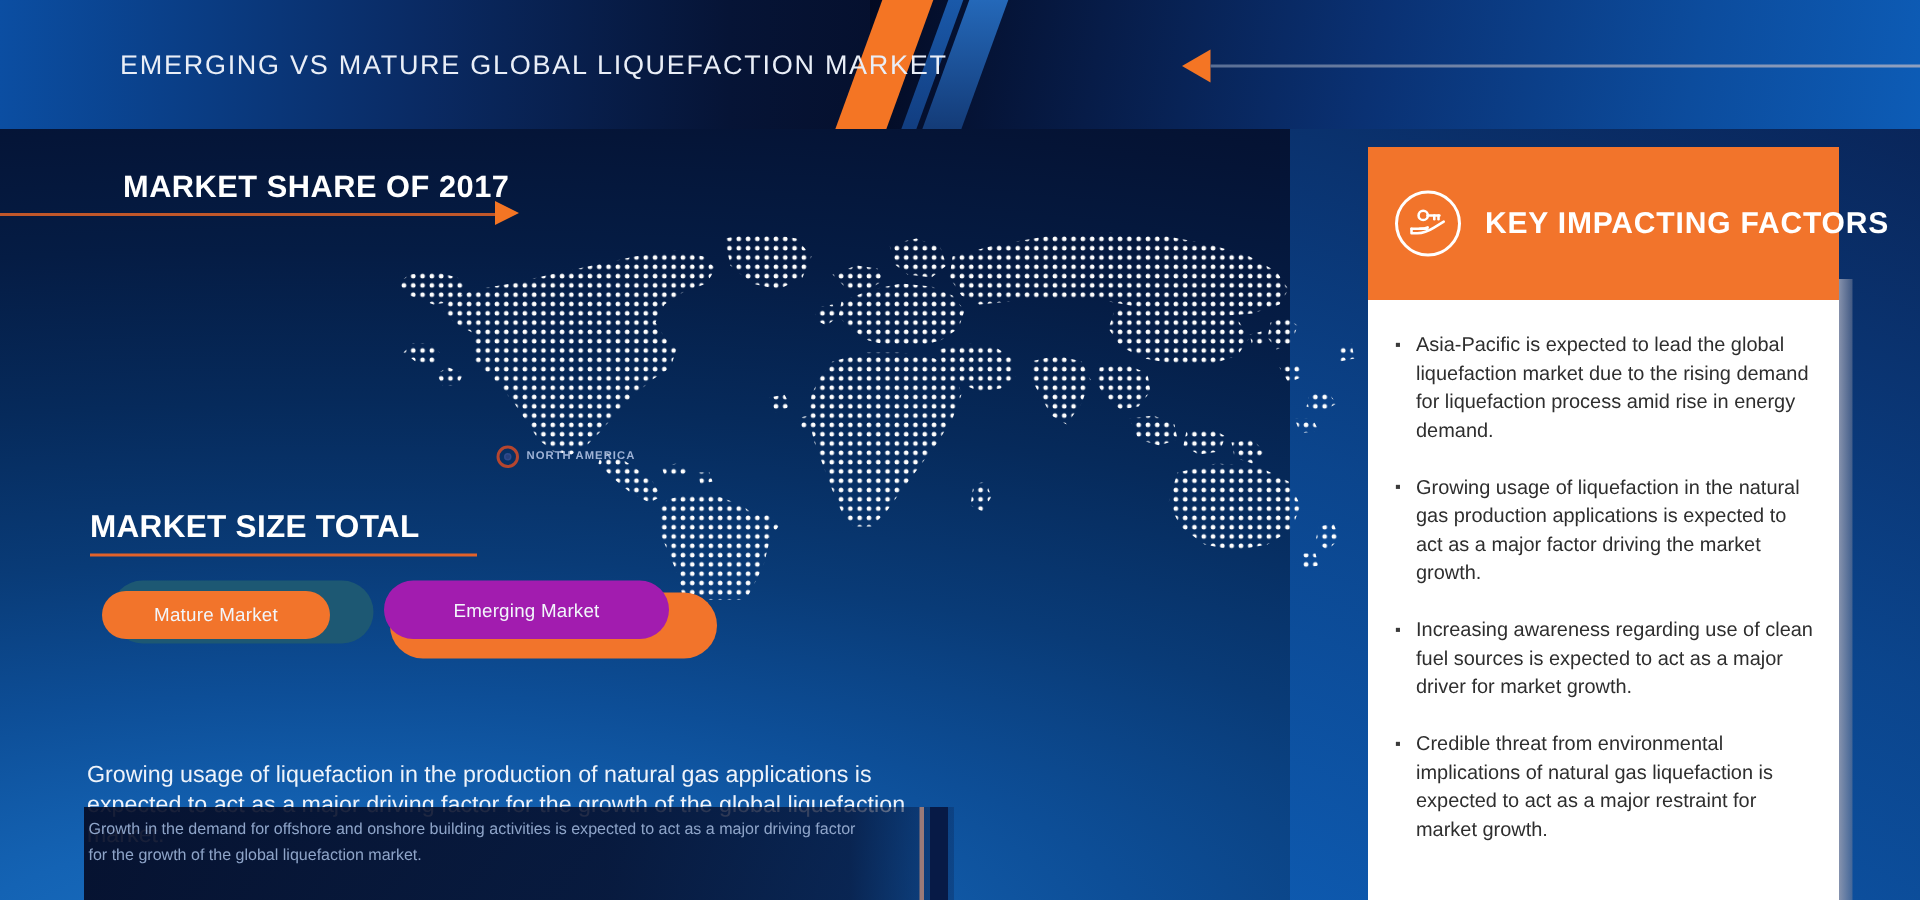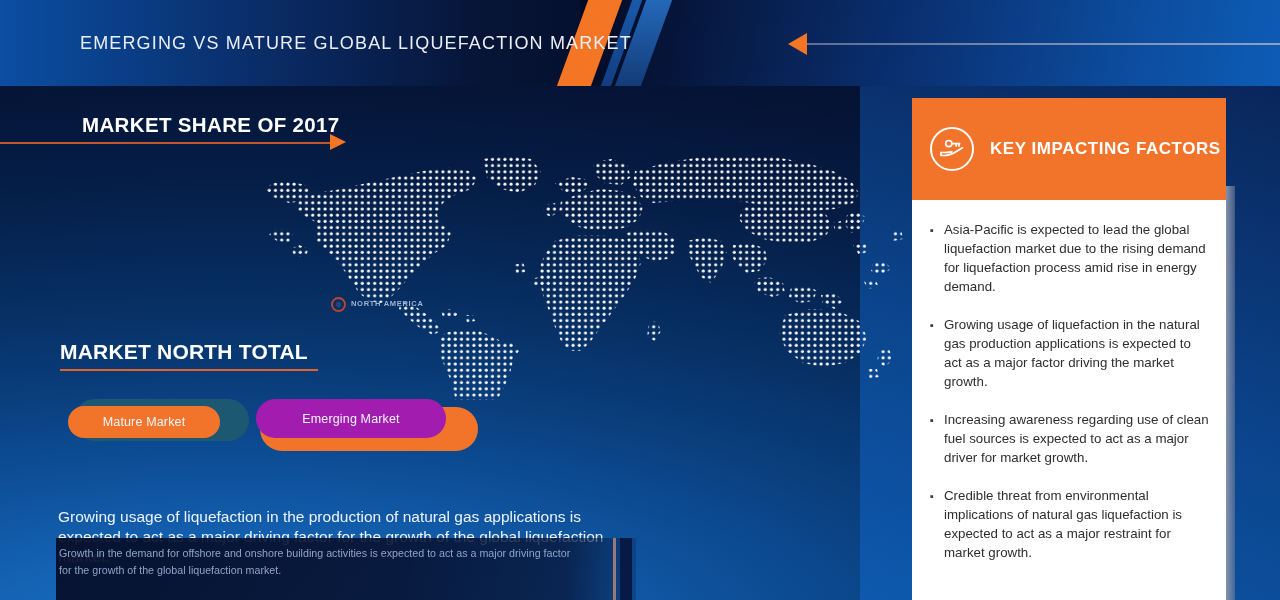--- a/index.html
+++ b/index.html
@@ -137,21 +137,21 @@
     position:absolute; left:60px; top:340px;
     font-size:21px; font-weight:700; color:#ffffff;
     letter-spacing:.2px; white-space:nowrap;
   }
   .size-underline {
     position:absolute; left:60px; top:369px; width:258px; height:2.4px;
     background:#e2622a;
   }
 
   
-  .pill-group { position:absolute; left:60px; top:387px; width:400px; height:52px;margin-top:12px; }
+  .pill-group { position:absolute; left:60px; top:387px; width:400px; height:52px; }
   .pill-back {
     position:absolute; border-radius:22px;
   }
   .pill-front {
     position:absolute; border-radius:22px;
     display:flex; align-items:center; justify-content:center;
     color:#f2f6fb; font-size:12.5px; letter-spacing:.15px;
     white-space:nowrap;
   }
   .mature-back { left:14px; top:0px; width:175px; height:42px; background:#1d5873; }
@@ -206,21 +206,21 @@
     background:#f2742b;
     display:flex; align-items:center; padding-left:18px;
   }
   .kf-icon {
     width:44px; height:44px; flex:0 0 44px;
     border:2px solid #ffffff; border-radius:50%;
     display:flex; align-items:center; justify-content:center;
   }
   .kf-icon svg { display:block; }
   .kf-header-title {
-    margin-left:16px; font-size:17px; font-weight:700;
+    margin-left:16px; font-size:20px; font-weight:700;
     color:#ffffff; letter-spacing:.55px; white-space:nowrap;
   }
   .kf-list {
     position:absolute; left:18px; top:122px; width:280px;
   }
   .kf-item {
     display:flex; margin-bottom:19px;
   }
   .kf-bullet {
     flex:0 0 14px; color:#3a3a3a; font-size:11px; line-height:19px;
@@ -319,21 +319,21 @@
 
   <div class="share-arrow-line"></div>
   <div class="share-arrow-head"></div>
   <div class="share-title">MARKET SHARE OF 2017</div>
 
   <div class="na-marker">
       <i></i>
     </div>
   <div class="na-label">NORTH AMERICA</div>
 
-  <div class="size-title">MARKET NORTH TOTAL</div>
+  <div class="size-title">MARKET SIZE TOTAL</div>
   <div class="size-underline"></div>
 
   <div class="pill-group">
     <div class="pill-back mature-back"></div>
     <div class="pill-front mature-front">Mature Market</div>
     <div class="pill-back emerging-back"></div>
     <div class="pill-front emerging-front">Emerging Market</div>
   </div>
 
   <div class="main-para">Growing usage of liquefaction in the production of natural gas applications is expected to act as a major driving factor for the growth of the global liquefaction market.</div>

